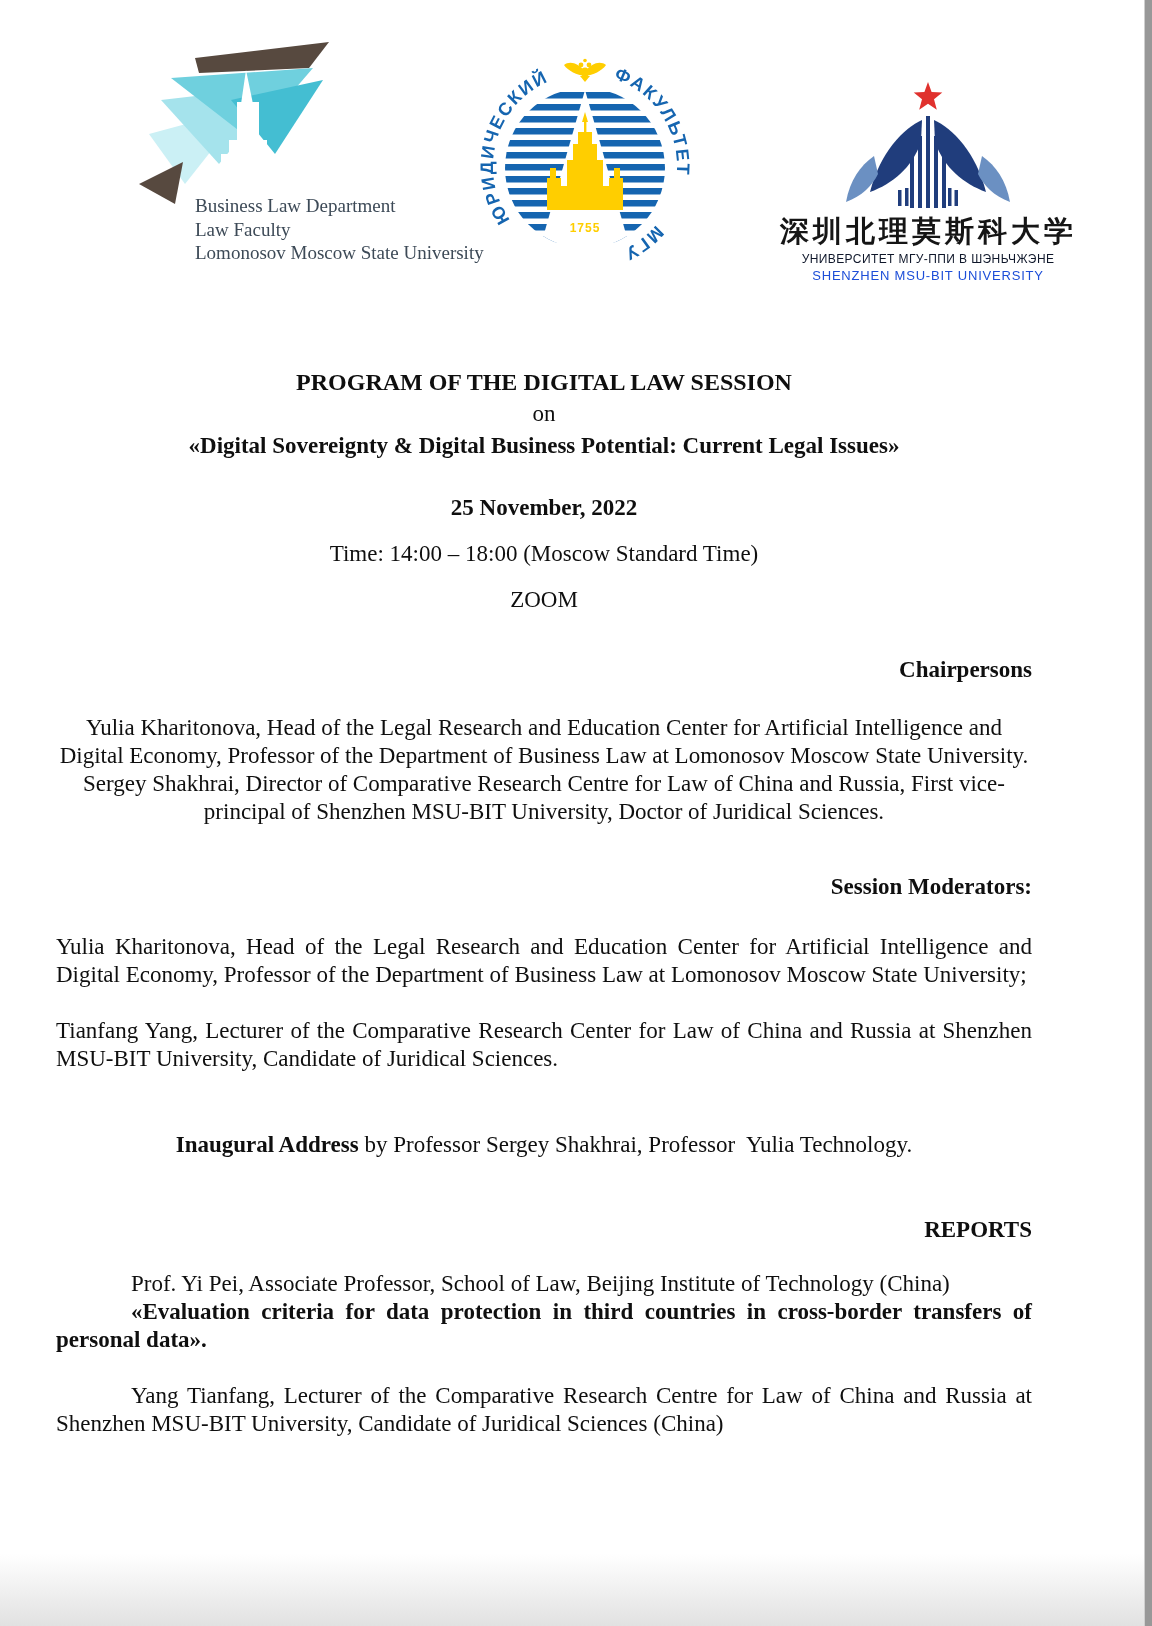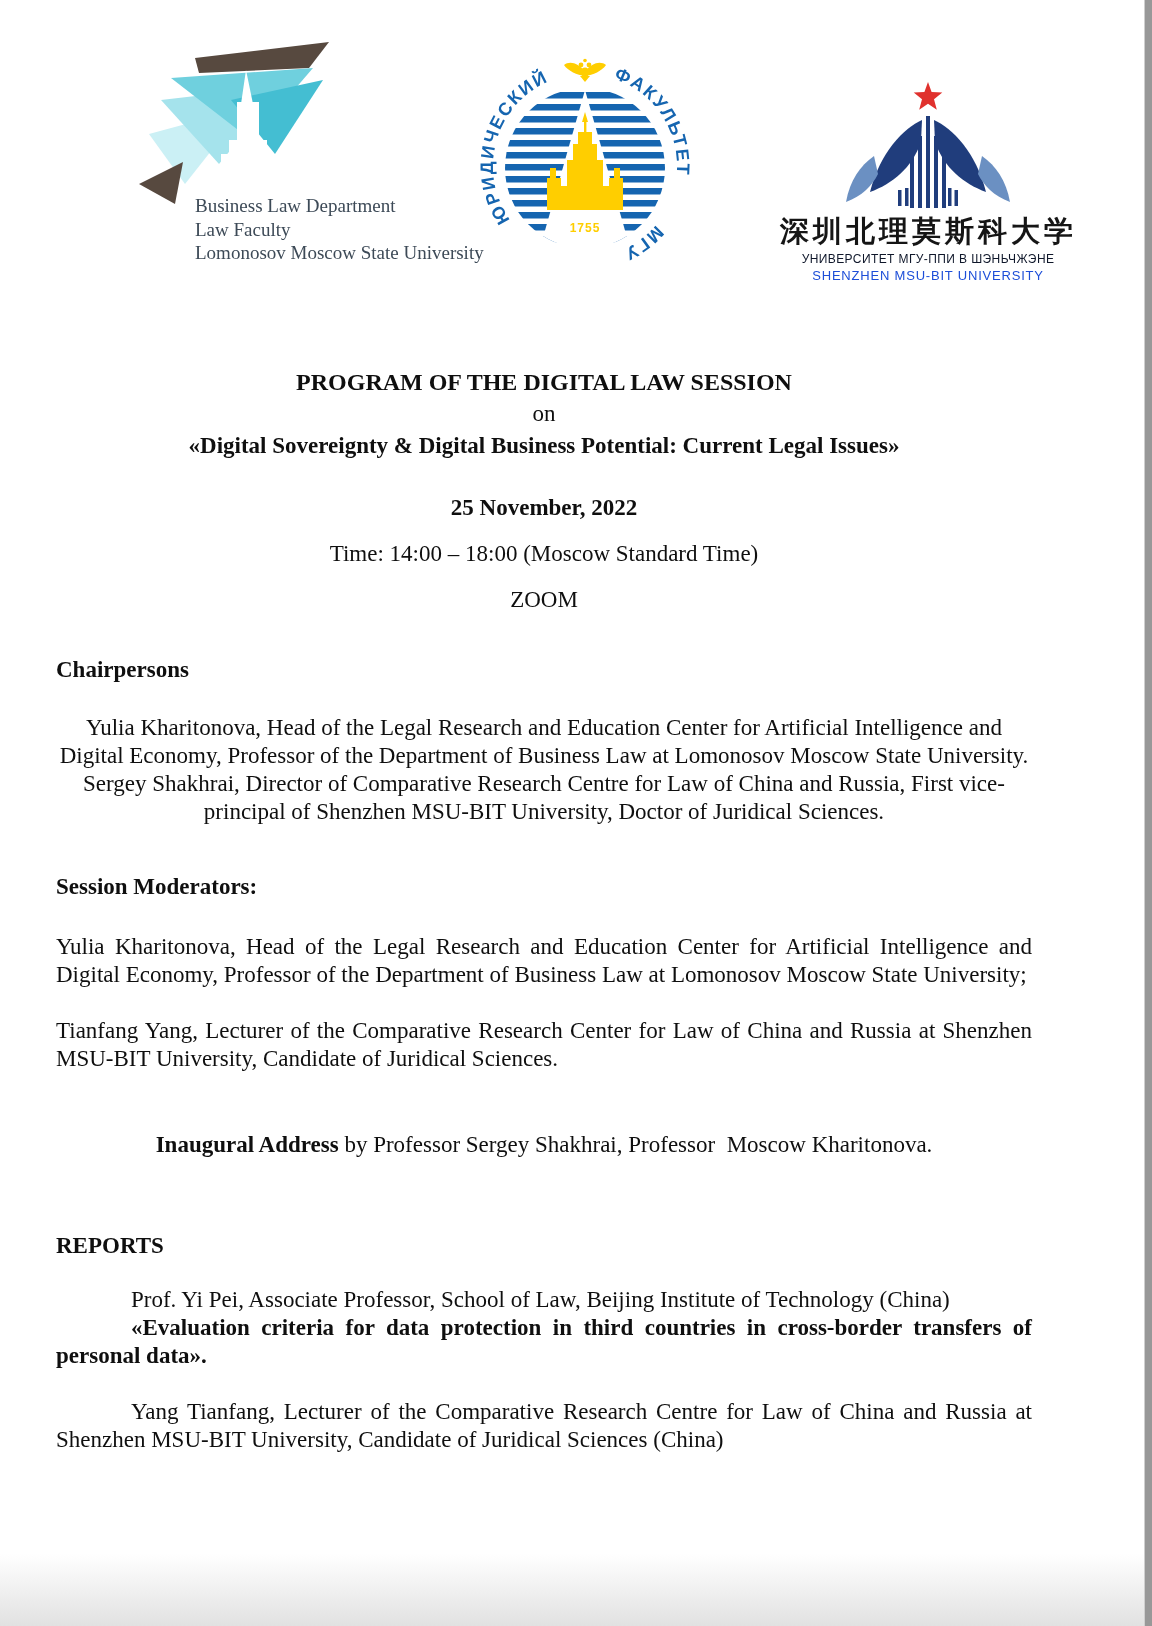--- a/index.html
+++ b/index.html
@@ -40,23 +40,23 @@
   .bld{font-weight:bold;}
   .indent{text-indent:75px;}
   .nowrap{white-space:nowrap;}
   h1.title{font-size:24px;font-weight:bold;text-align:center;margin:96px 0 0;line-height:29px;}
   .sub1{font-size:23px;margin:50px 0 0;line-height:30px;}
   .on{font-size:23px;margin:2px 0 0;line-height:30px;}
   .topic-line{font-size:23px;font-weight:bold;margin:2px 0 0;line-height:30px;}
   .date{font-size:23px;font-weight:bold;margin:32px 0 0;line-height:30px;}
   .time{font-size:23px;margin:16px;line-height:30px;}
   .platform{font-size:23px;margin:0;line-height:30px;}
-  h2.sect{font-size:23px;font-weight:bold;text-align:left;margin:40px 0 0;line-height:29px;}
+  h2.sect{font-size:23px;font-weight:bold;text-align:right;margin:40px 0 0;line-height:29px;}
   h2.sect-mod{margin-top:46px;}
-  h2.sect-rep{margin-top:72px;}
+  h2.sect-rep{margin-top:56px;}
   .body{font-size:23px;line-height:28px;margin:0;}
   .chair-first{margin-top:30px;}
   .mod-first{margin-top:32px;}
   .para-gap{margin-top:28px;}
   .inaugural{margin-top:58px;}
   .rep-first{margin-top:26px;}
 
   
   .scrollbar{
     position:absolute;right:0;top:0;width:7px;height:1626px;
@@ -194,21 +194,21 @@
     <p class="body c chair-first"><span class="i">Yulia Kharitonova</span><span>, Head of the Legal Research and Education Center for Artificial Intelligence and Digital Economy, Professor of the Department of Business Law at Lomonosov Moscow State University.</span></p>
 
     <p class="body c"><span class="i">Sergey Shakhrai</span><span>, Director of Comparative Research Centre for Law of China and Russia, First vice-principal of Shenzhen MSU-BIT University, Doctor of Juridical Sciences.</span></p>
 
     <h2 class="sect sect-mod">Session Moderators:</h2>
 
     <p class="body just mod-first"><span class="i">Yulia Kharitonova</span><span>, Head of the Legal Research and Education Center for Artificial Intelligence and Digital Economy, Professor of the Department of Business Law at Lomonosov Moscow State University;</span></p>
 
     <p class="body just para-gap"><span class="i">Tianfang Yang</span><span>, Lecturer of the Comparative Research Center for Law of China and Russia at Shenzhen MSU-BIT University, Candidate of Juridical Sciences.</span></p>
 
-    <p class="body c inaugural"><span class="bld">Inaugural Address</span><span> by Professor </span><span class="i">Sergey Shakhrai</span><span>, Professor&nbsp; </span><span class="i">Moscow Kharitonova.</span></p>
+    <p class="body c inaugural"><span class="bld">Inaugural Address</span><span> by Professor </span><span class="i">Sergey Shakhrai</span><span>, Professor&nbsp; </span><span class="i">Yulia Technology.</span></p>
 
     <h2 class="sect sect-rep">REPORTS</h2>
 
     <p class="body just indent rep-first nowrap"><span class="i">Prof. Yi Pei</span><span>, Associate Professor, School of Law, Beijing Institute of Technology (China)</span></p>
 
     <p class="body just indent bld">«Evaluation criteria for data protection in third countries in cross-border transfers of personal data».</p>
 
     <p class="body just indent para-gap"><span class="i">Yang Tianfang</span><span>, Lecturer of the Comparative Research Centre for Law of China and Russia at Shenzhen MSU-BIT University, Candidate of Juridical Sciences (China)</span></p>
 
   </main>

